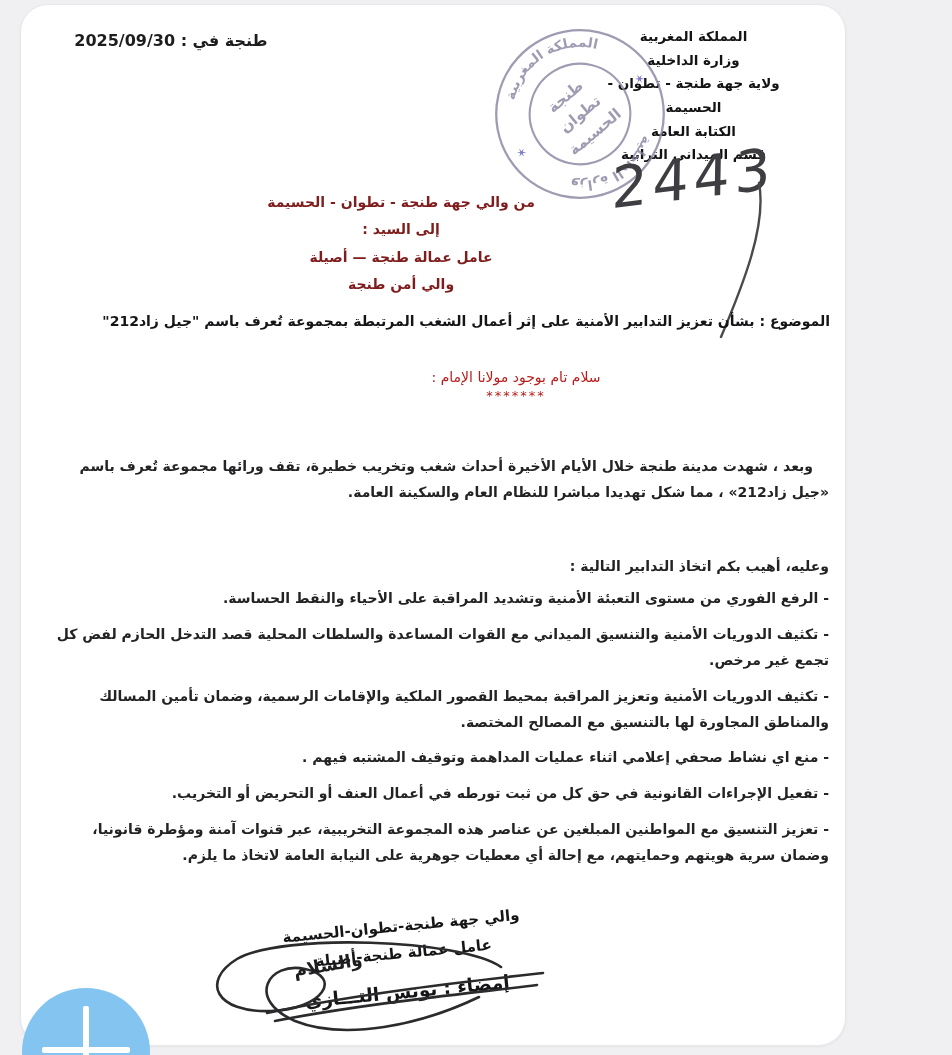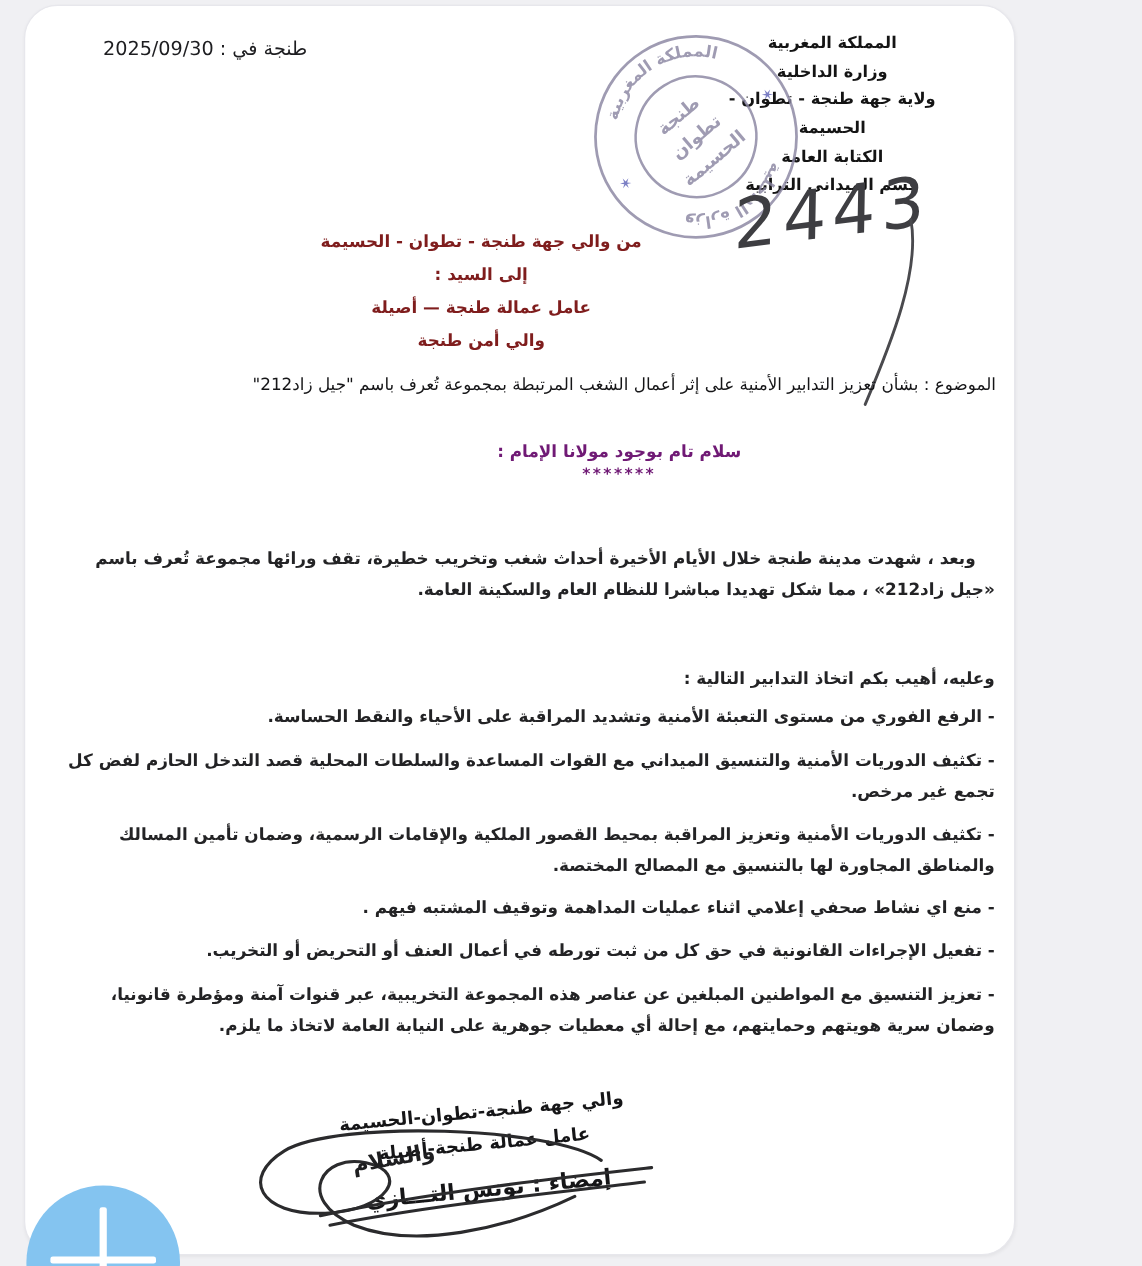--- a/index.html
+++ b/index.html
@@ -1,32 +1,32 @@
 <!DOCTYPE html>
 <html lang="ar"><head>
 <meta charset="utf-8">
 <style>
   html,body{margin:0;padding:0;background:#f0f0f3;font-family:"DejaVu Sans",sans-serif;}
   .stage{position:relative;width:952px;height:1055px;overflow:hidden;background:#f0f0f3;}
   .card{position:absolute;left:20px;top:4px;width:824px;height:1040px;background:#ffffff;
         border-radius:28px;border:1px solid #e7e7ec;box-shadow:0 1px 3px rgba(0,0,0,.05);}
   .abs{position:absolute;}
   .rtl{direction:rtl;unicode-bidi:plaintext;}
-  .date-line{left:50px;top:26px;width:200px;text-align:center;font-size:16px;font-weight:400;color:#1d1d20;}
+  .date-line{left:50px;top:26px;width:200px;text-align:center;font-size:16px;font-weight:700;color:#1d1d20;}
   .letterhead{right:44px;top:20px;width:215px;text-align:center;font-size:13.5px;font-weight:700;
               color:#141414;line-height:1.75;}
   .letterhead .ref{text-align:right;white-space:nowrap;letter-spacing:-0.5px;}
   .stamp-wrap{left:470px;top:20px;width:178px;height:178px;transform:rotate(-32deg);opacity:.82;}
   .hand-num{left:590px;top:140px;font-size:57px;font-weight:400;color:#3e3e42;
             transform:rotate(-7deg) skewX(-8deg);letter-spacing:5px;}
   .num-tail{left:650px;top:170px;width:110px;height:170px;}
   .parties{left:210px;top:184px;width:340px;text-align:center;font-size:14px;font-weight:700;
            color:#7f1d1d;line-height:1.95;}
-  .subject{left:38px;right:15px;top:308px;text-align:right;font-size:14px;font-weight:400;color:#151517;}
-  .greeting{left:330px;top:364px;width:330px;text-align:center;font-size:14px;font-weight:700;color:#701a75;}
+  .subject{left:38px;right:15px;top:308px;text-align:right;font-size:14px;font-weight:700;color:#151517;}
+  .greeting{left:330px;top:364px;width:330px;text-align:center;font-size:14px;font-weight:400;color:#b91c1c;}
   .greeting .stars{letter-spacing:2px;margin-top:3px;font-size:13px;}
   .para{left:34px;right:16px;text-align:right;font-size:14px;font-weight:700;color:#232325;line-height:1.85;margin-top:29px;}
   .indent{text-indent:16px;}
   .intro{top:420px;}
   .directive{top:520px;}
   .measures{top:552px;}
   .measures ul{margin:0;padding:0;list-style:none;}
   .measures li{margin:0 0 10px 0;}
   .closing{top:852px;}
   .sig-block{left:168px;top:908px;width:430px;text-align:center;transform:rotate(-5.5deg);

